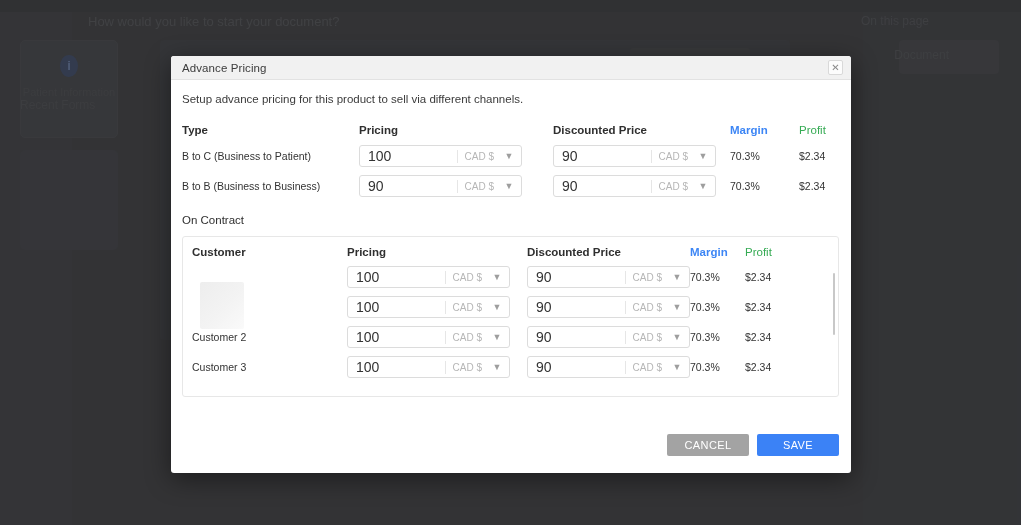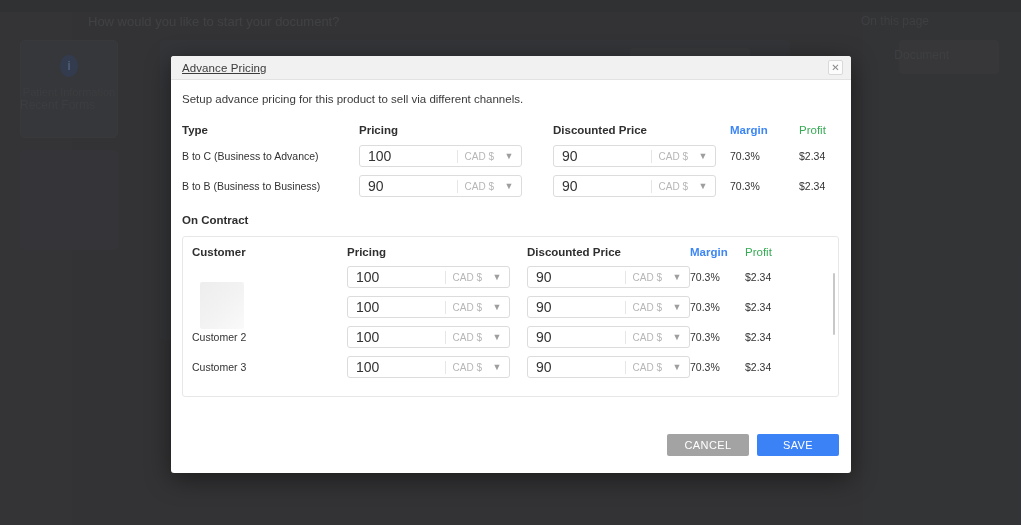--- a/index.html
+++ b/index.html
@@ -149,21 +149,20 @@
     border-bottom: 1px solid #e2e2e2;
     display: flex;
     align-items: center;
     padding: 0 8px 0 11px;
     flex: none;
   }
   .modal-title {
     font-size: 11.5px;
     color: #3c3c3c;
     letter-spacing: .1px;
-    text-decoration: underline;
   }
   .close-btn {
     margin-left: auto;
     width: 15px; height: 15px;
     display: flex;
     align-items: center;
     justify-content: center;
     border: 1px solid #d9d9d9;
     background: #fcfcfc;
     border-radius: 2px;
@@ -249,21 +248,21 @@
   }
 
   .metric {
     font-size: 10.5px;
     color: #333;
   }
 
   .section-title {
     font-size: 11.5px;
     color: #2f2f2f;
-    font-weight: bold;
+    font-weight: normal;
     margin-top: 17px;
     margin-bottom: 10px;
   }
 
   
   .contract-panel {
     border: 1px solid #e7e7e7;
     border-radius: 3px;
     padding: 9px 9px 10px 9px;
     position: relative;
@@ -387,21 +386,21 @@
 
     <div class="prow header">
       <div class="col-head">Type</div>
       <div class="col-head">Pricing</div>
       <div class="col-head">Discounted Price</div>
       <div class="col-head margin">Margin</div>
       <div class="col-head profit">Profit</div>
     </div>
 
     <div class="prow data">
-      <div class="type-label">B to C (Business to Advance)</div>
+      <div class="type-label">B to C (Business to Patient)</div>
       <div class="ctrl">
         <input class="val" value="100" style="">
         <div class="sep"></div>
         <div class="cur">CAD $</div>
         <div class="chev">▼</div>
       </div>
       <div class="ctrl">
         <input class="val" value="90" style="">
         <div class="sep"></div>
         <div class="cur">CAD $</div>

